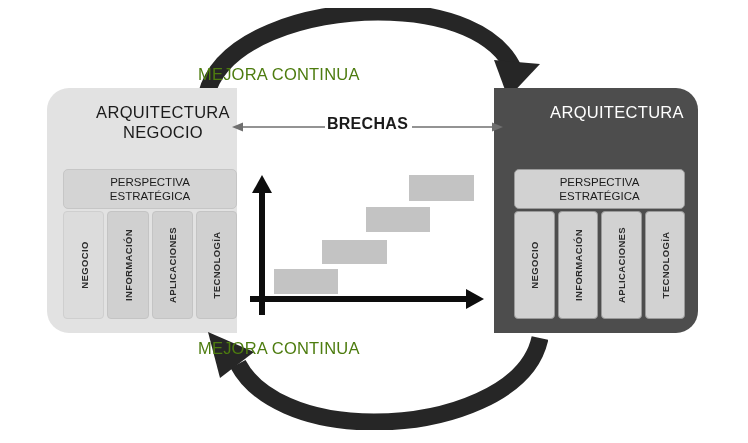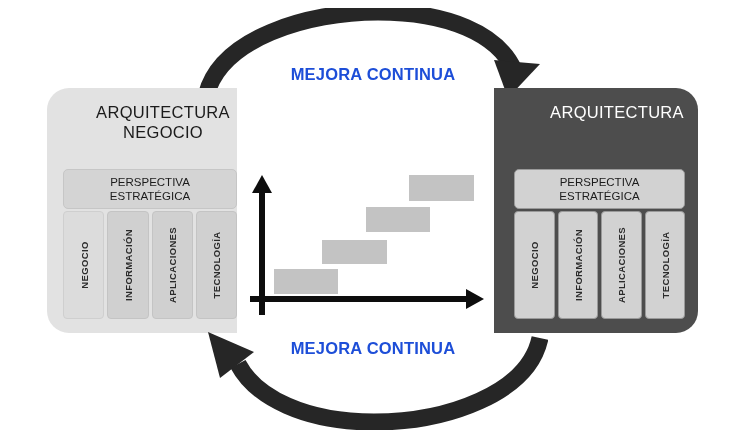--- a/index.html
+++ b/index.html
@@ -173,24 +173,23 @@
   #arc-bottom {
     position: absolute;
     left: 198px;
     top: 330px;
     width: 350px;
     height: 100px;
   }
   .arc-label {
     position: absolute;
     left: 0; right: 0;
-    text-align: center;
     font-size: 16.5px;
-    font-weight: bold;
-    color: #1d4ed8;
+    font-weight: normal;
+    color: #4d7c0f;
     letter-spacing: 0.2px;
   }
   #arc-top-label { top: 57px; }
   #arc-bottom-label { top: 9px; }
 </style>
 </head>
 <body>
 
 <div id="canvas">
 
@@ -252,20 +251,29 @@
       </div>
       <div class="col">
         <span class="col-label">APLICACIONES</span>
       </div>
       <div class="col">
         <span class="col-label">TECNOLOGÍA</span>
       </div>
     </div>
   </div>
 
+  <div id="brechas-row">
+    <svg width="275" height="30" viewBox="0 0 275 30" xmlns="http://www.w3.org/2000/svg">
+      <line x1="10" y1="14" x2="95" y2="14" stroke="#6f6f6f" stroke-width="1.6"></line>
+      <polygon points="2,14 13,9.5 13,18.5" fill="#6f6f6f"></polygon>
+      <line x1="182" y1="14" x2="265" y2="14" stroke="#6f6f6f" stroke-width="1.6"></line>
+      <polygon points="273,14 262,9.5 262,18.5" fill="#6f6f6f"></polygon>
+    </svg>
+    <div id="brechas-label">BRECHAS</div>
+  </div>
 
   <div id="chart">
     <svg width="245" height="145" viewBox="0 0 245 145" xmlns="http://www.w3.org/2000/svg">
 
       <line x1="14" y1="20" x2="14" y2="145" stroke="#0d0d0d" stroke-width="6"></line>
       <polygon points="14,5 4,23 24,23" fill="#0d0d0d"></polygon>
 
       <line x1="2" y1="129" x2="222" y2="129" stroke="#0d0d0d" stroke-width="6"></line>
       <polygon points="236,129 218,119 218,139" fill="#0d0d0d"></polygon>
     </svg>

